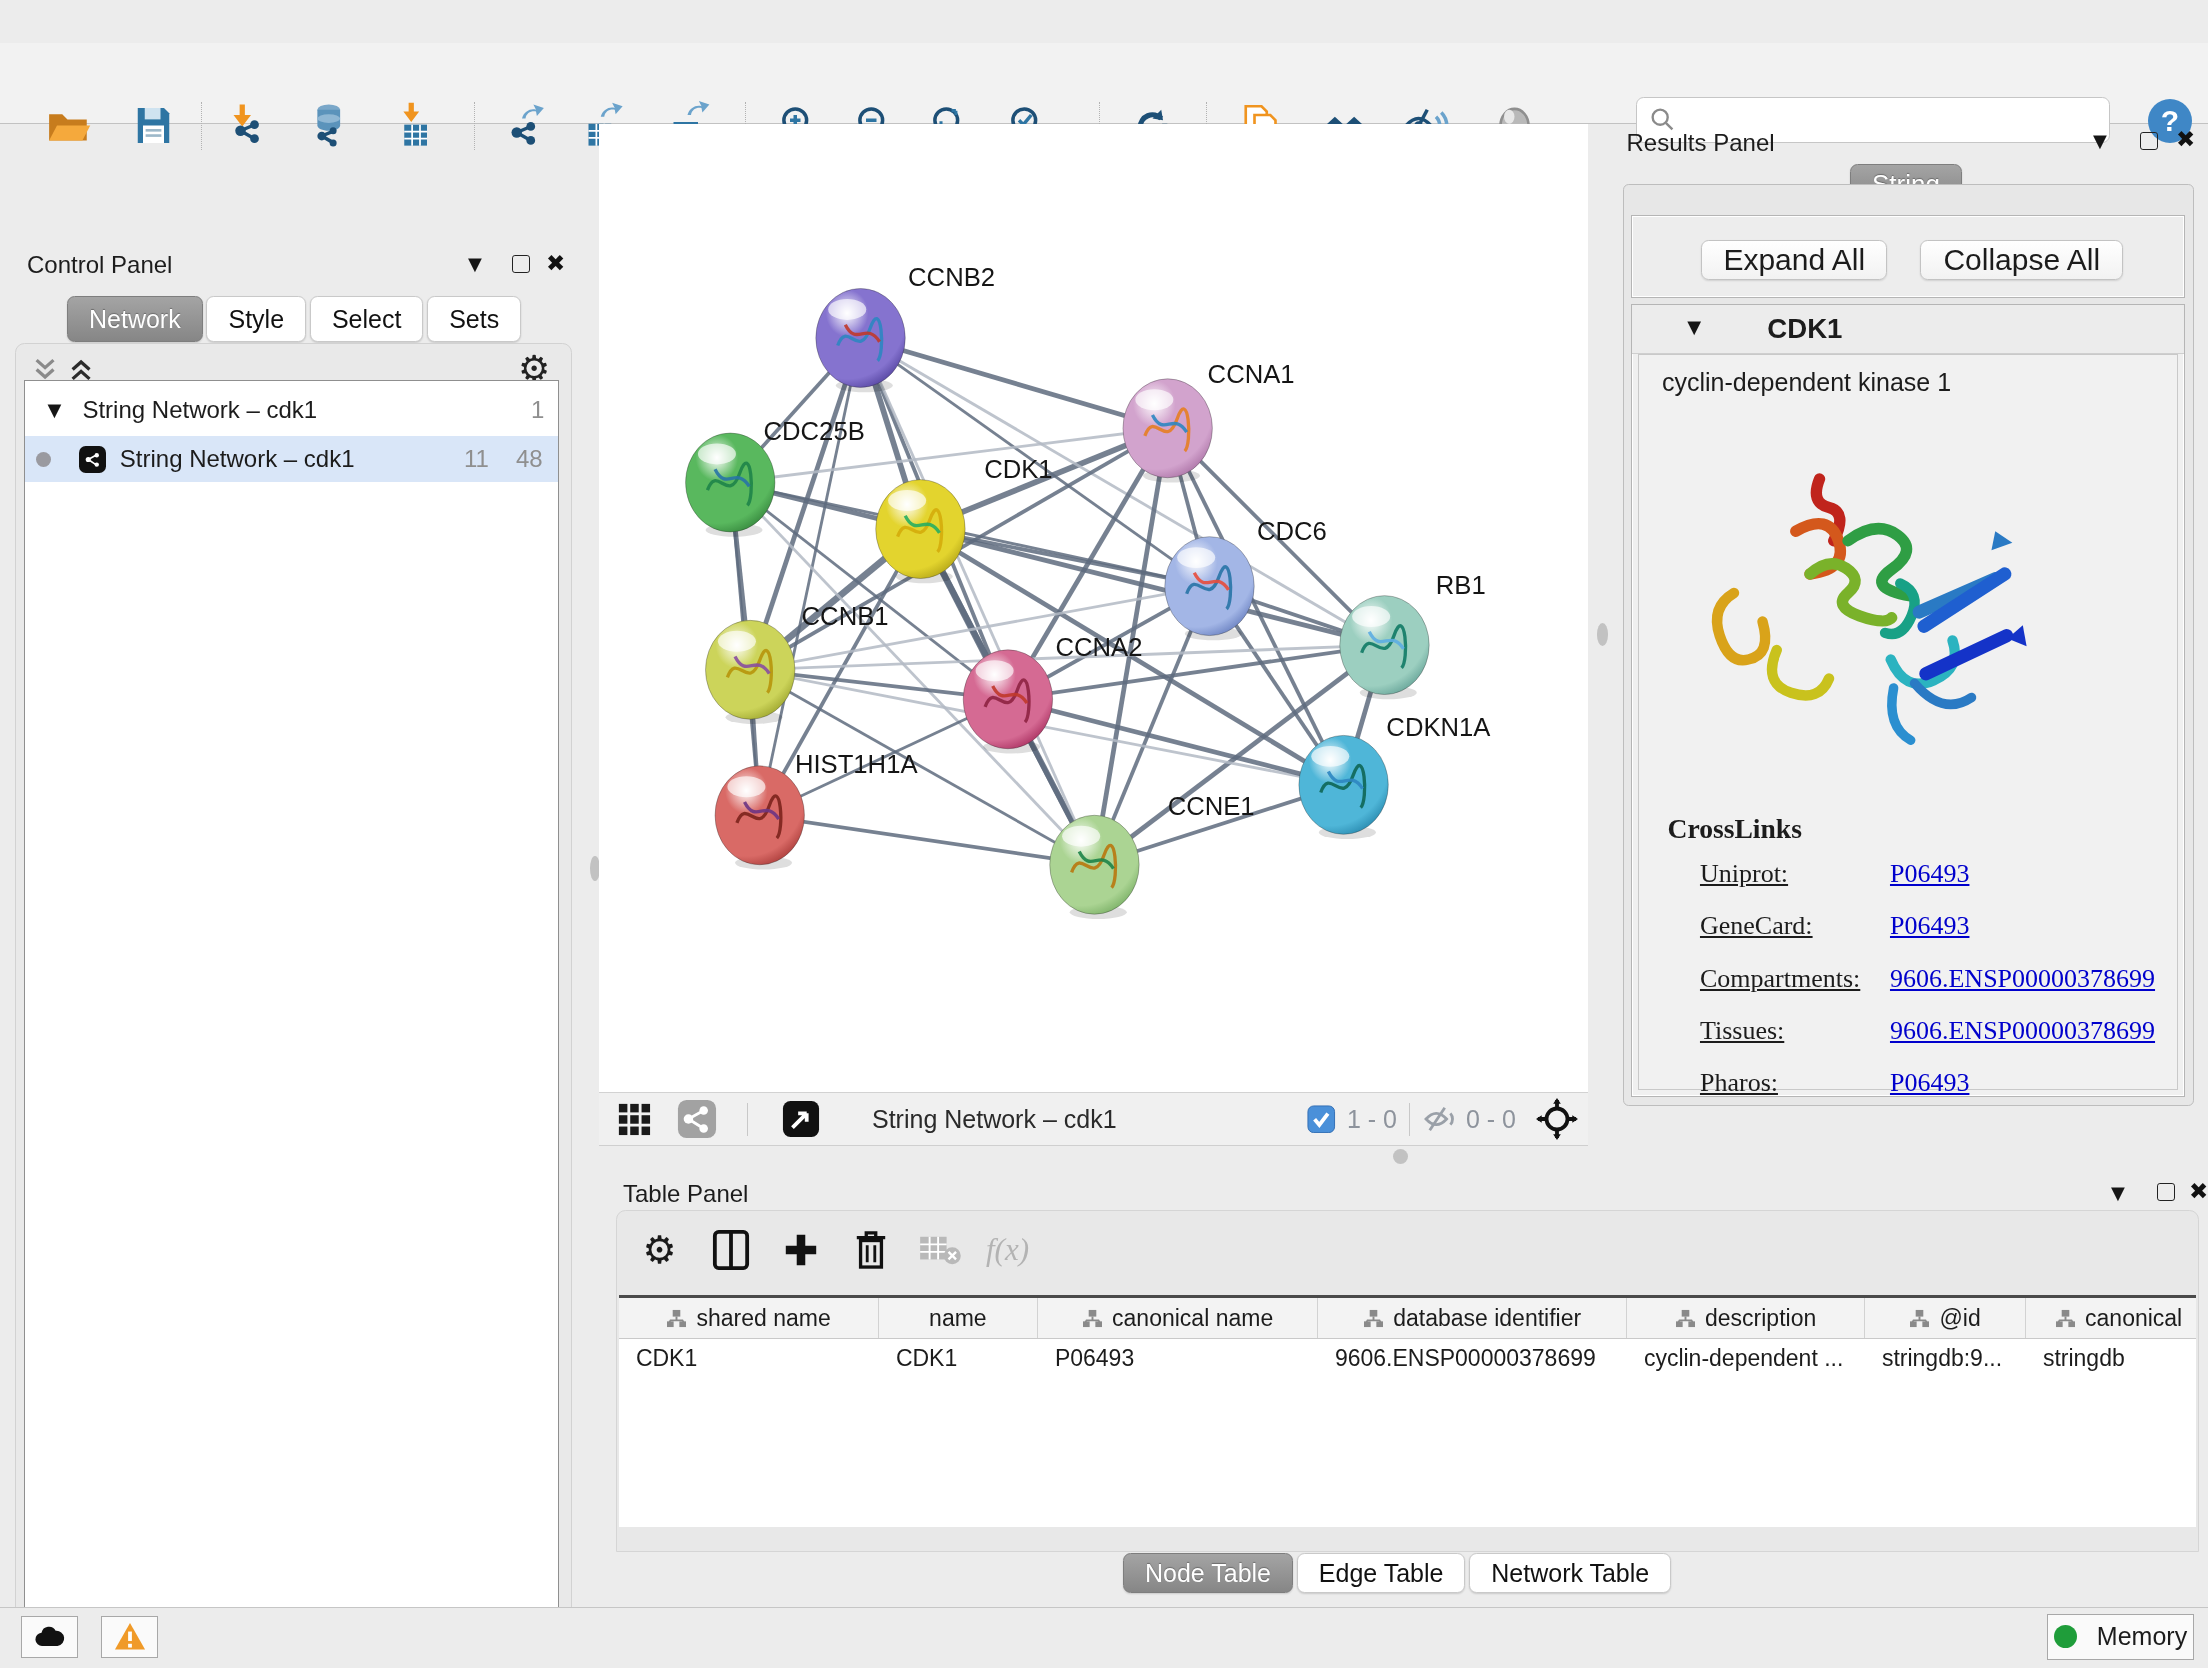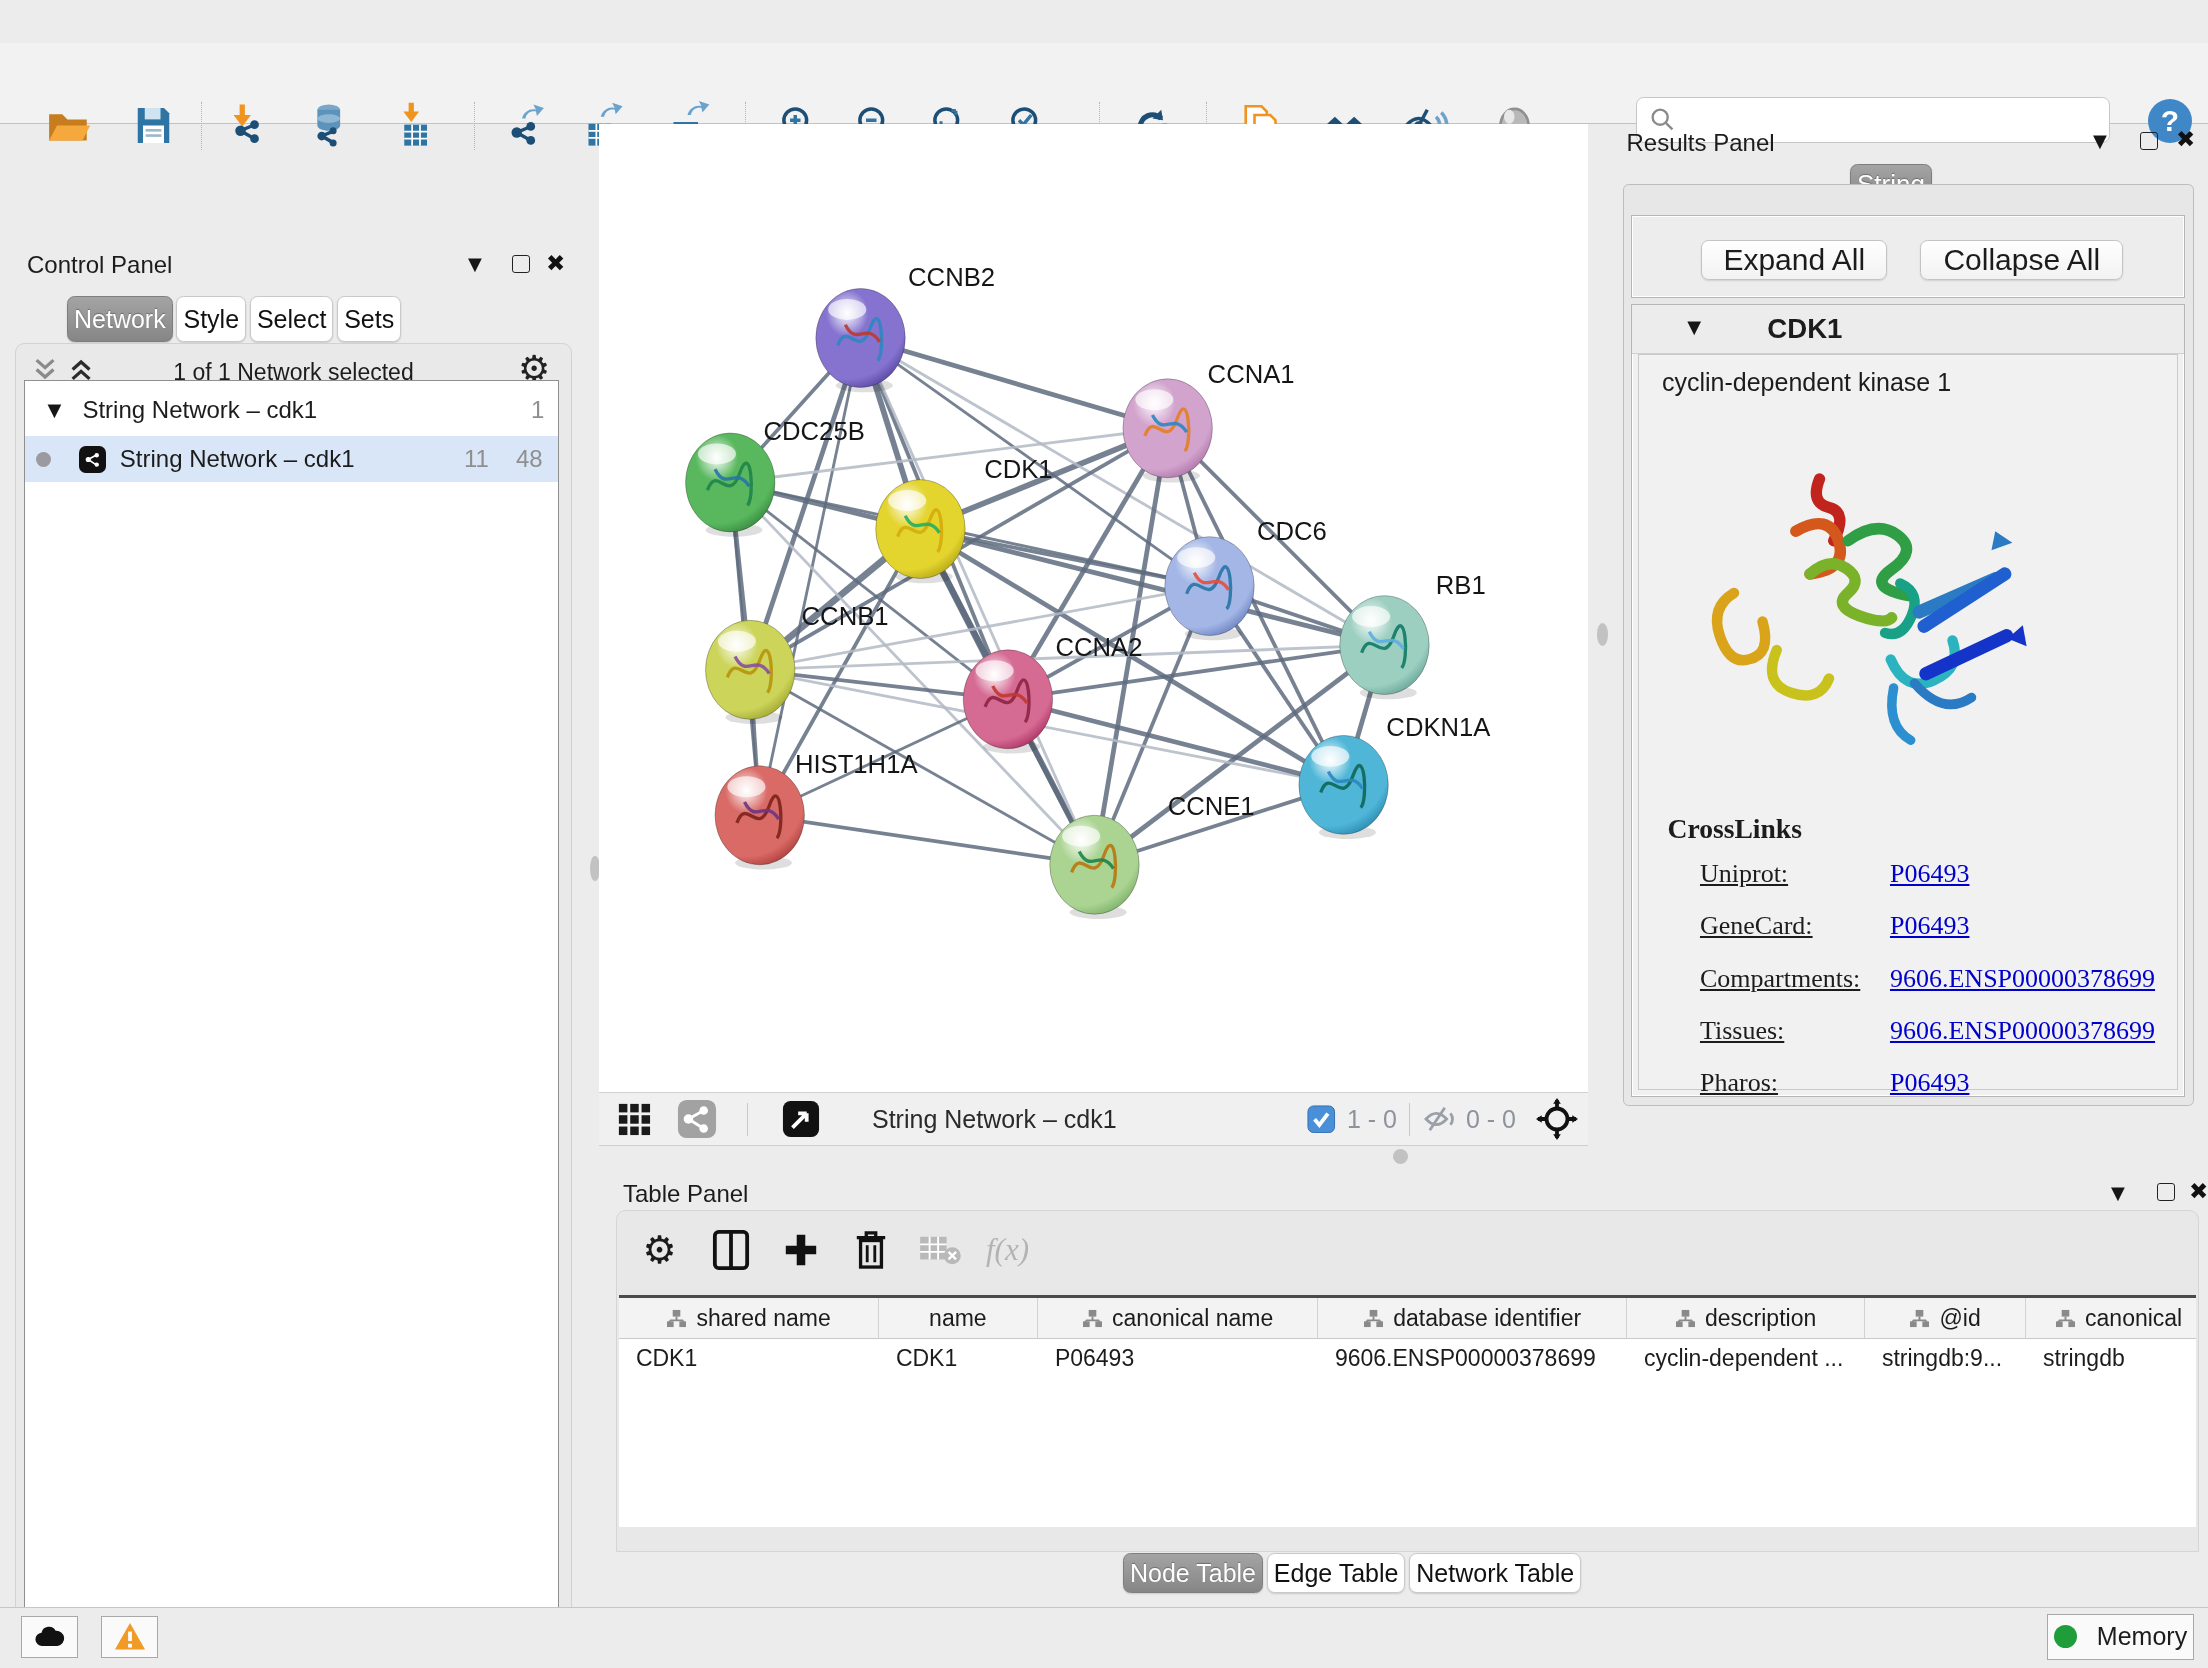--- a/index.html
+++ b/index.html
@@ -26,21 +26,21 @@
   .helpbtn{position:absolute;left:2148px;top:56px;width:44px;height:44px;border-radius:50%;
     background:#3f87c6;color:#fff;font-size:30px;font-weight:bold;display:flex;
     align-items:center;justify-content:center;}
   
   .panel-title{font-size:24px;color:#1c1c1c;}
   .float-ic{width:16px;height:16px;border:1.9px solid #222;border-radius:2.9px;display:inline-block;}
   .close-ic{font-size:23px;font-family:"DejaVu Sans",sans-serif;color:#111;font-weight:bold;}
   .tri{font-family:"DejaVu Sans",sans-serif;font-size:18px;color:#161616;}
   
   .tab{height:44px;border-radius:7.6px;display:flex;align-items:center;justify-content:center;
-    font-size:25px;padding:0 6px;background:#fff;border:1px solid #c9c9c9;
+    font-size:25px;padding:0 21px;background:#fff;border:1px solid #c9c9c9;
     box-shadow:0 1px 1.9px rgba(0,0,0,.15);color:#111;}
   .tab.sel{background:linear-gradient(#a4a4a4,#868686);color:#fff;border:1px solid #7e7e7e;
     text-shadow:0 -1px 1px rgba(0,0,0,.3);}
   .tabrow{display:flex;gap:3.8px;}
   
   .cp-gray{position:absolute;left:15px;top:219px;width:555px;height:1366px;
     background:#e9e9e9;border-radius:9.5px;border:1px solid #d2d2d2;}
   .cp-list{position:absolute;left:7.6px;top:36px;width:533px;height:1322px;background:#fff;
     border:1.9px solid #8f8f8f;}
   .cp-row{position:absolute;left:0;width:100%;height:46px;display:flex;align-items:center;font-size:24px;}
@@ -254,21 +254,20 @@
         <div class="tab">Sets</div>
       </div>
 
     <div class="cp-gray">
       <svg class="abs" style="left:15px;top:13.3px" width="30" height="25" viewBox="0 0 32 26">
         <path d="M6 3l9 8 9-8M6 13l9 8 9-8" stroke="#8a8a8a" stroke-width="3.5" fill="none"></path>
         </svg>
       <svg class="abs" style="left:51px;top:13.3px" width="30" height="25" viewBox="0 0 32 26">
         <path d="M6 23l9-8 9 8M6 13l9-8 9 8" stroke="#2b2b2b" stroke-width="3.5" fill="none"></path>
         </svg>
-      <span class="abs" style="left:0;top:15px;width:100%;text-align:center;font-size:23px">1 of 1 Network selected</span>
       <span class="abs glyph" style="left:502px;top:3.8px;font-size:36px;color:#222">⚙</span>
 
       <div class="cp-list">
         <div class="cp-row" style="top:5.7px">
           <span class="tri" style="margin-left:23px">▼</span>
           <span style="margin-left:21px">String Network – cdk1</span>
           <span class="count" style="margin-left:auto;margin-right:13.3px">1</span>
         </div>
         <div class="cp-row" style="top:55px;background:#d9e6f8">
           <span style="margin-left:11.4px;width:15px;height:15px;border-radius:50%;background:#9a9aa0"></span>

